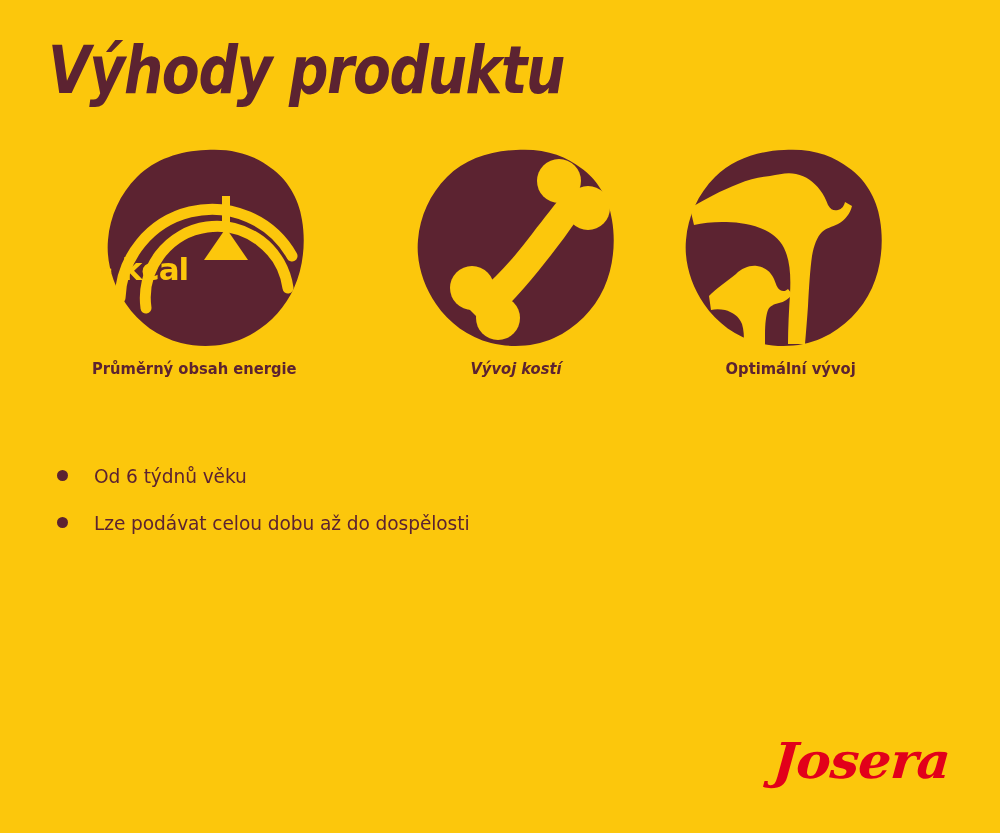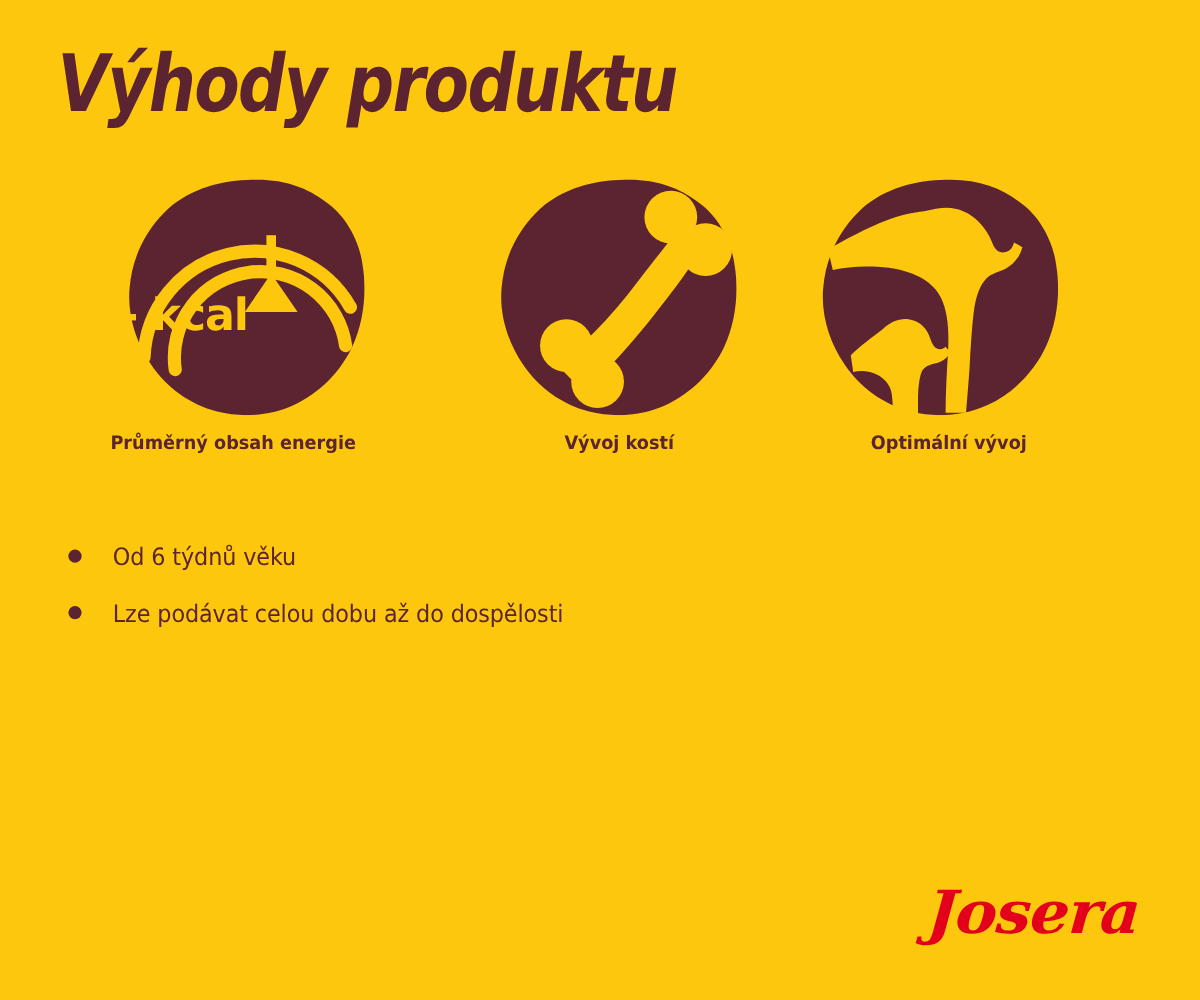--- a/index.html
+++ b/index.html
@@ -46,21 +46,21 @@
     width: 1000px;
     height: 250px;
   }
   .icon-cell {
     position: absolute;
     top: 0;
     width: 300px;
     height: 250px;
   }
   .icon-cell.cell-0 { left: 56px; }
-  .icon-cell.cell-1 { left: 366px; }
+  .icon-cell.cell-1 { left: 366px; font-style: italic; }
   .icon-cell.cell-2 { left: 634px; }
 
   .icon-art {
     position: absolute;
     left: 50%;
     top: 0;
     transform: translateX(-50%);
     width: 200px;
     height: 200px;
   }
@@ -77,35 +77,35 @@
     transform: scaleX(0.95);
     white-space: nowrap;
   }
   .icon-cell.cell-0 .icon-label { text-align: left; padding-left: 30px; box-sizing: border-box; }
   .icon-cell.cell-1 .icon-label { text-align: center; }
   .icon-cell.cell-2 .icon-label { text-align: center; padding-left: 14px; box-sizing: border-box; }
 
   .kcal-text {
     position: absolute;
     left: 44px;
-    top: 93px;
+    top: 103px;
     font-family: "DejaVu Sans", sans-serif;
-    font-size: 37px;
+    font-size: 31px;
     font-weight: 700;
     color: #FCC70C;
     letter-spacing: -1px;
     white-space: nowrap;
     z-index: 3;
   }
 
   
   #bullets {
     position: absolute;
     left: 52px;
-    top: 440px;
+    top: 452px;
     width: 900px;
   }
   .bullet-row {
     position: relative;
     height: 47px;
     display: flex;
     align-items: center;
   }
   .bullet-dot {
     width: 11px;

